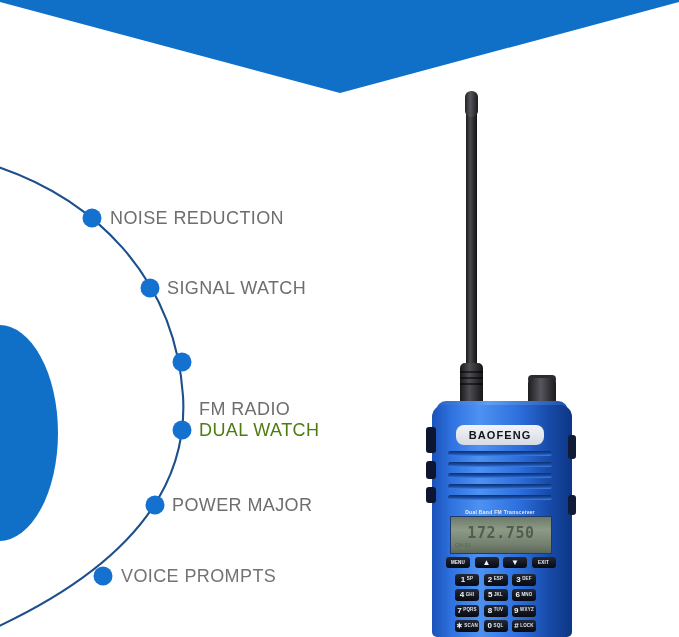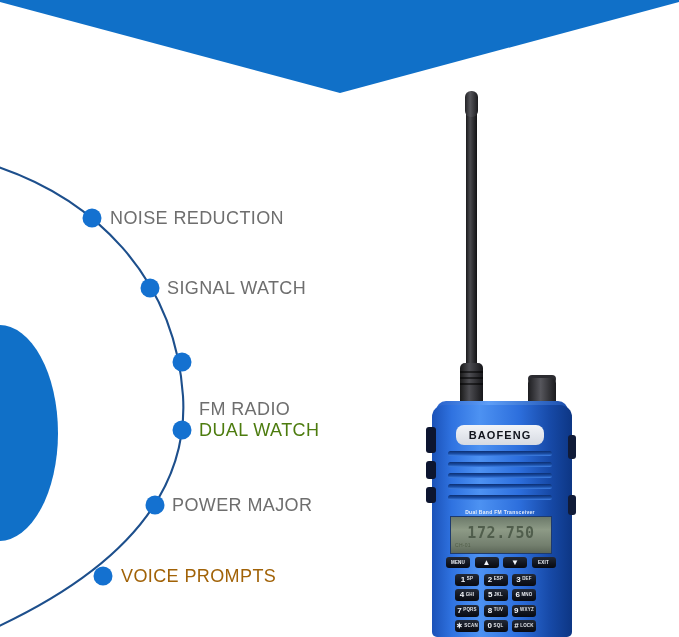--- a/index.html
+++ b/index.html
@@ -335,21 +335,21 @@
         </g>
     </svg>
   </div>
 
   <div id="feature-labels">
       <div class="feature-label" style="left: 110px; top: 209px; color: rgb(110, 110, 110);">NOISE REDUCTION</div>
       <div class="feature-label" style="left: 167px; top: 279px; color: rgb(110, 110, 110);">SIGNAL WATCH</div>
       <div class="feature-label" style="left: 199px; top: 353px; color: rgb(110, 110, 110); margin-top: 47px;">FM RADIO</div>
       <div class="feature-label" style="left: 199px; top: 421px; color: #4d7c0f;">DUAL WATCH</div>
       <div class="feature-label" style="left: 172px; top: 496px; color: rgb(110, 110, 110);">POWER MAJOR</div>
-      <div class="feature-label" style="left: 121px; top: 567px; color: #a16207;">VOICE PROMPTS</div>
+      <div class="feature-label" style="left: 121px; top: 567px; color: #737373;">VOICE PROMPTS</div>
     </div>
 
   <div class="radio">
 
     <div class="antenna"></div>
     <div class="antenna-tip"></div>
     <div class="antenna-base"></div>
     <div class="antenna-ring" style="top:276px"></div>
     <div class="antenna-ring" style="top:282px"></div>
     <div class="antenna-ring" style="top:288px"></div>

